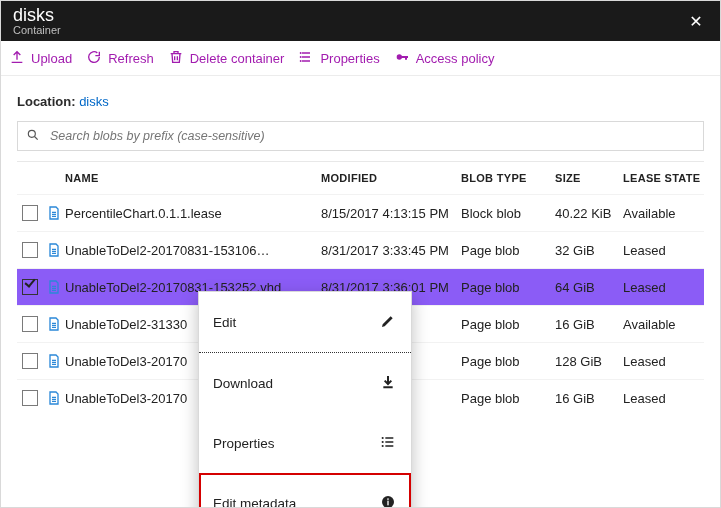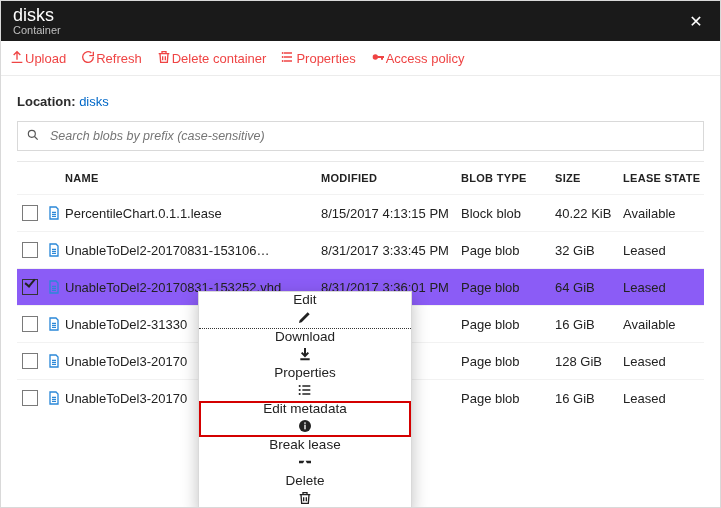--- a/index.html
+++ b/index.html
@@ -7,21 +7,21 @@
 
   
   .hdr { background:#1a1a1a; color:#fff; height:40px; display:flex; align-items:center; justify-content:space-between; padding:0 12px; }
   .hdr-left { display:flex; flex-direction:column; justify-content:center; }
   .hdr-title { font-size:18px; line-height:18px; color:#fff; }
   .hdr-sub { font-size:11px; color:#bfbfbf; line-height:12px; }
   .hdr-close { font-size:16px; color:#fff; cursor:pointer; width:24px; text-align:center; }
 
   
   .tbar { height:34px; border-bottom:1px solid #ececec; display:flex; align-items:center; padding:0 8px; gap:14px; }
-  .tbtn { display:flex; align-items:center; cursor:pointer; color:#ef4444; font-size:13px; }
+  .tbtn { display:flex; align-items:center; gap:6px; cursor:pointer; color:#a21caf; font-size:13px; }
   .tbtn svg { width:16px; height:16px; flex:0 0 16px; }
 
   
   .loc { padding:18px 16px 12px 16px; font-size:13px; }
   .loc a { color:#0068c8; text-decoration:none; }
 
   
   .sbox-wrap { margin:0 16px 10px 16px; border:1px solid #d9d9d9; height:28px; display:flex; align-items:center; }
   .sbox-wrap svg { width:14px; height:14px; margin:0 8px; color:#555; }
   .sbox { border:none; flex:1; font-size:12.5px; font-style:italic; color:#666; outline:none; }
@@ -43,21 +43,21 @@
   .chk { width:14px; height:14px; border:1px solid #7a7a7a; display:inline-block; position:relative; }
   .chk.on { border-color:#333; }
   .chk.on::after { content:""; position:absolute; left:2px; top:-1px; width:8px; height:4px; border:2px solid #222; border-top:none; border-right:none; transform:rotate(-50deg); }
 
   .fileico { width:16px; height:16px; }
 
   .redbox { border:2px solid #d40000; padding:0 2px; margin:0 -2px; display:inline-block; }
 
   
   .ctx { position:absolute; left:197px; top:290px; width:212px; background:#fff; border:1px solid #d9d9d9; box-shadow:0 6px 16px rgba(0,0,0,0.25); z-index:10; }
-  .ctx-item { display:flex; align-items:center; justify-content:space-between; padding:0 14px; height:36px; font-size:13.5px; color:#222; cursor:pointer;flex-direction:column; }
+  .ctx-item { display:flex; align-items:center; justify-content:space-between; padding:12px 14px; height:36px; font-size:13.5px; color:#222; cursor:pointer; }
   .ctx-item.dotted { border-bottom:1px dotted #333; }
   .ctx-item.highlight { outline:2px solid #d40000; outline-offset:-2px; }
   .ctx-ico { width:18px; text-align:center; }
   .ctx-ico svg { width:16px; height:16px; }
 
 </style>
 </head>
 <body>
 
 <div class="root">

